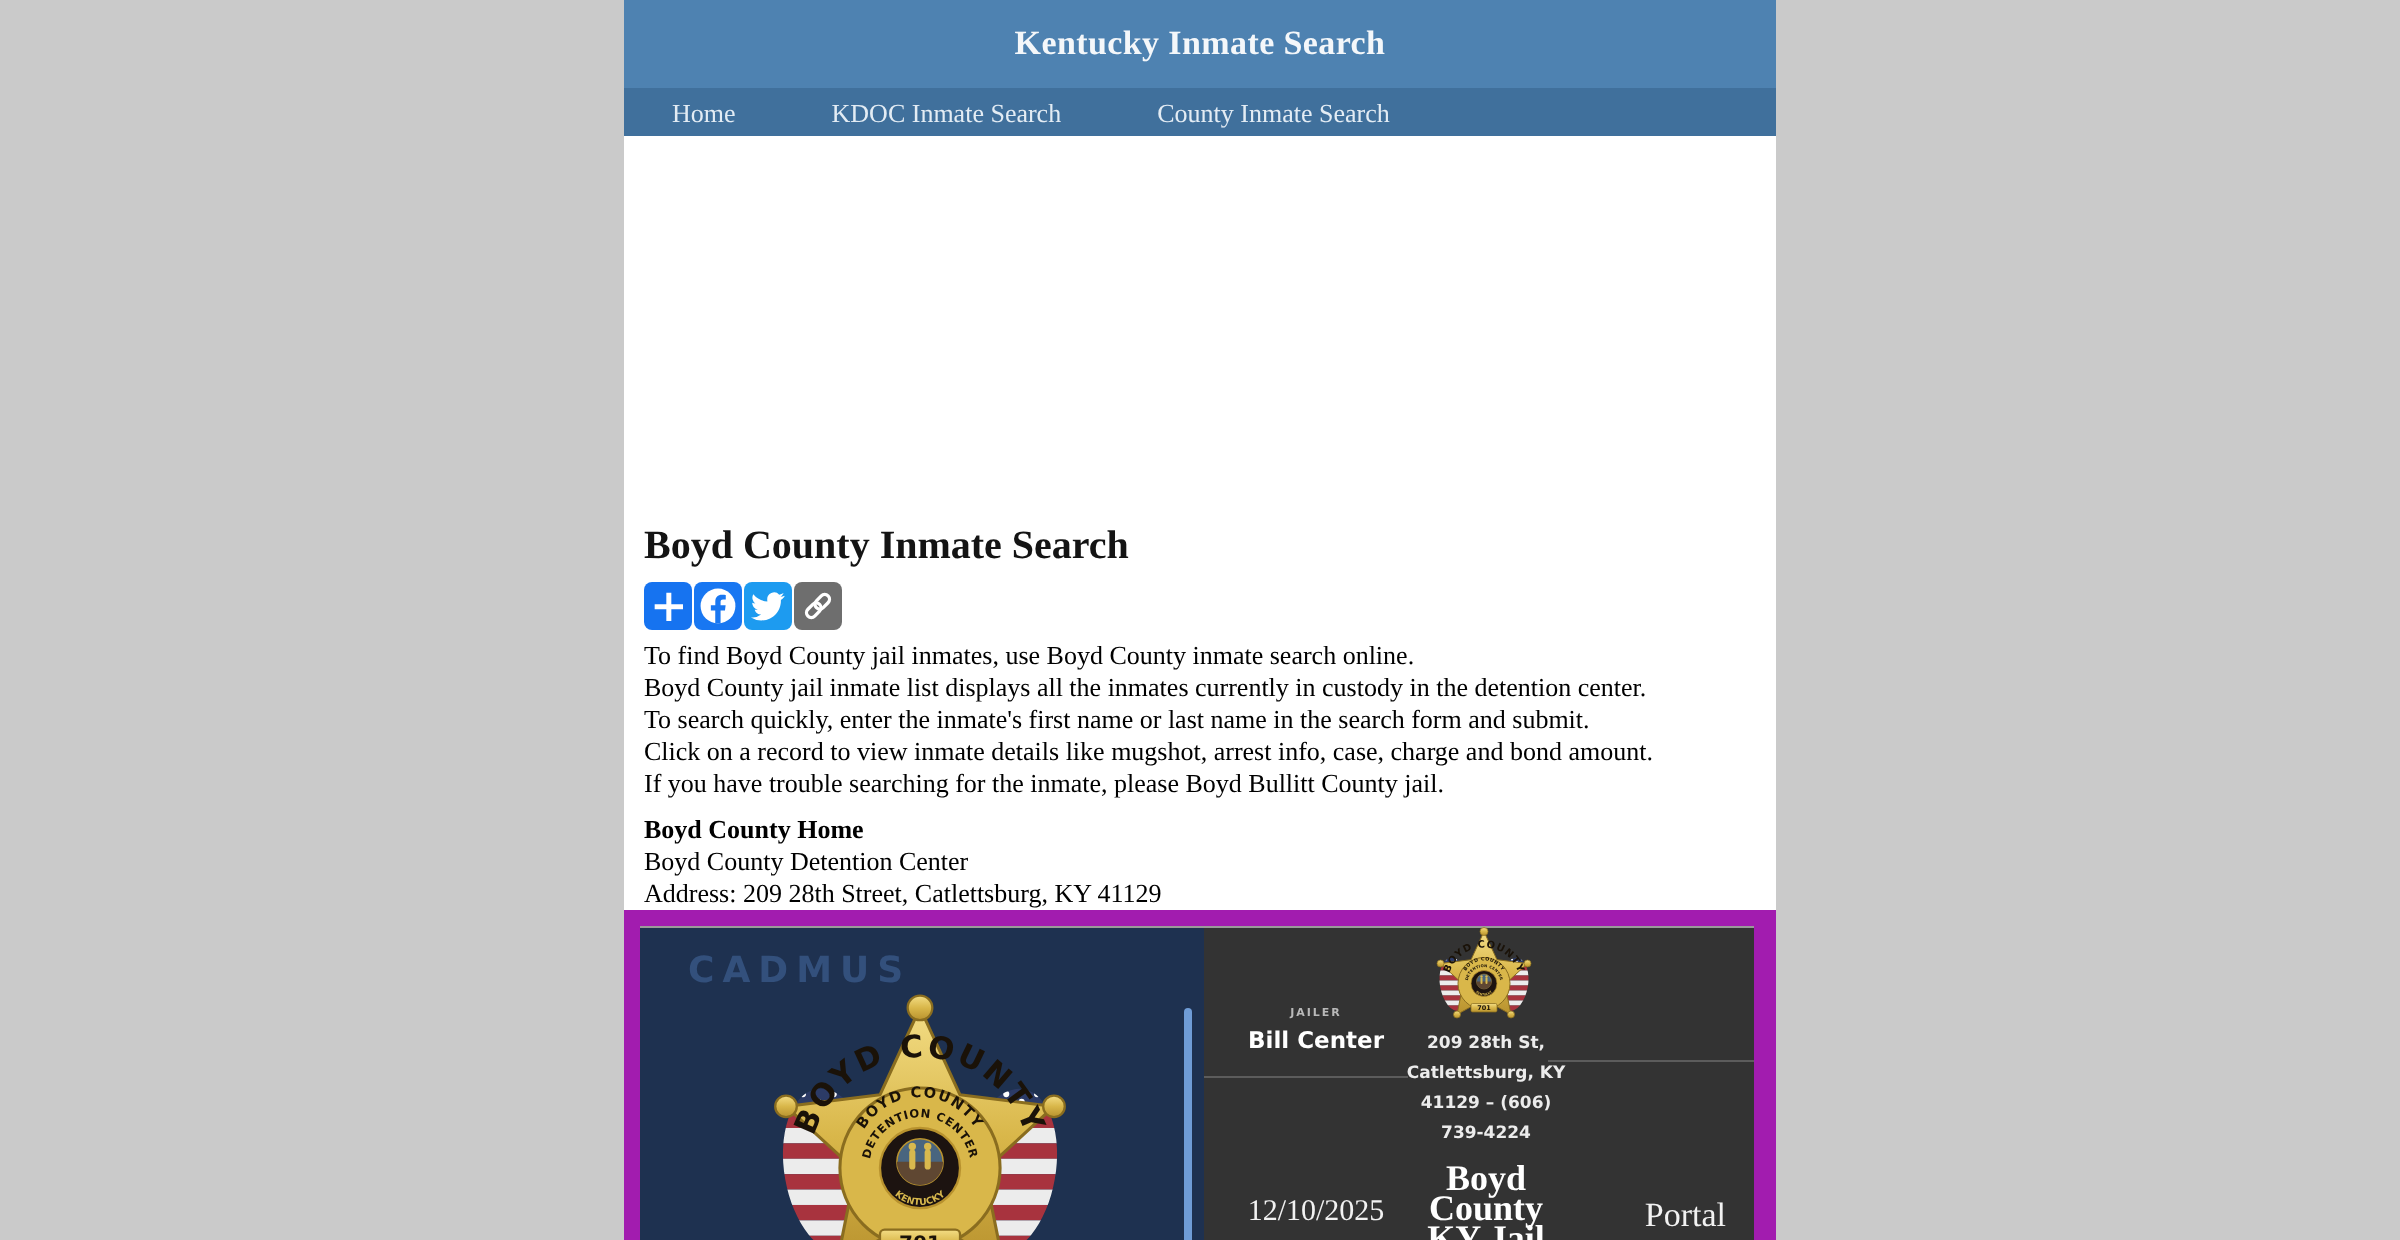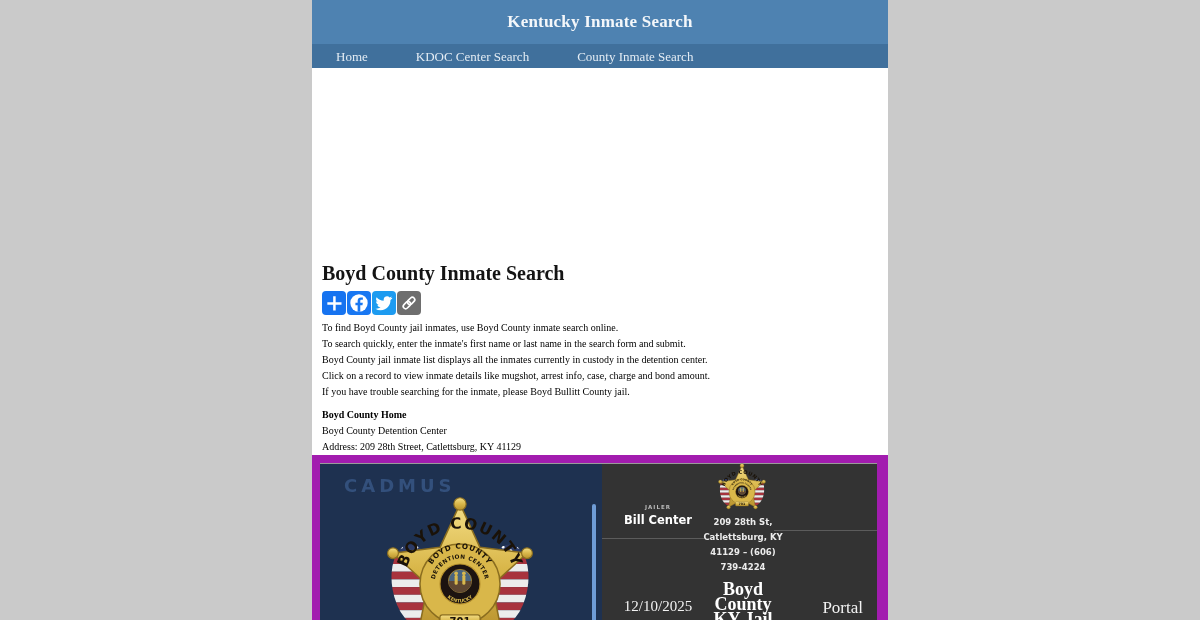--- a/index.html
+++ b/index.html
@@ -17,21 +17,21 @@
   .ad-space { height:194px; background:#ffffff; }
 
   main { padding:0 10px; }
   .page-heading { font-size:20px; font-weight:bold; color:#141414; margin:0 0 6px; }
 
   
   .share-row { display:flex; gap:1px; margin:0 0 5px; }
   .share-tile { width:24px; height:24px; border-radius:4px; display:flex; align-items:center; justify-content:center; cursor:pointer; }
   .share-tile svg { display:block; }
 
-  .intro p, .jail-info p { font-size:10px; line-height:16px; color:#000; }
+  .intro p, .jail-info p { font-size:13px; line-height:16px; color:#000; }
   .intro { margin-bottom:7px; }
   .jail-title { font-weight:bold; }
 
   
   .embed { position:absolute; left:0; top:455px; width:576px; height:165px; background:#a21caf; overflow:hidden; }
   .card { position:absolute; left:8px; top:8px; width:557px; height:210px; display:flex; border-top:1px solid #9a9a9a; }
   .card-left { position:relative; width:282px; background:#1e3150; overflow:hidden; }
   .brand { position:absolute; left:24px; top:11px; font-family:"DejaVu Sans", sans-serif; font-weight:bold; font-size:18px; letter-spacing:4px; color:#33507c; }
   .badge-big { position:absolute; left:63px; top:29px; width:154px; height:162px; }
   .accent-line { position:absolute; left:272px; top:40px; width:4px; height:150px; background:#6f9cd6; border-radius:3px; }
@@ -141,21 +141,21 @@
 
 <div class="viewport">
   <div class="content-col">
 
     <header class="site-header">
       <div class="site-title">Kentucky Inmate Search</div>
     </header>
 
     <nav class="main-nav">
       <a>Home</a>
-      <a>KDOC Center Search</a>
+      <a>KDOC Inmate Search</a>
       <a>County Inmate Search</a>
     </nav>
 
     <div class="ad-space"></div>
 
     <main>
       <h1 class="page-heading">Boyd County Inmate Search</h1>
 
       <div class="share-row">
         <div class="share-tile" style="background-color: rgb(22, 115, 240);">
@@ -179,22 +179,22 @@
             <g transform="rotate(-45 12 12)" fill="none" stroke="#ffffff" stroke-width="2.2">
               <rect x="2.5" y="8.8" width="11" height="6.4" rx="3.2"></rect>
               <rect x="10.5" y="8.8" width="11" height="6.4" rx="3.2"></rect>
             </g>
           </svg>
         </div>
       </div>
 
       <div class="intro">
         <p>To find Boyd County jail inmates, use Boyd County inmate search online.</p>
+        <p>Boyd County jail inmate list displays all the inmates currently in custody in the detention center.</p>
         <p>To search quickly, enter the inmate's first name or last name in the search form and submit.</p>
-        <p>Boyd County jail inmate list displays all the inmates currently in custody in the detention center.</p>
         <p>Click on a record to view inmate details like mugshot, arrest info, case, charge and bond amount.</p>
         <p>If you have trouble searching for the inmate, please Boyd Bullitt County jail.</p>
       </div>
 
       <div class="jail-info">
         <p class="jail-title">Boyd County Home</p>
         <p>Boyd County Detention Center</p>
         <p>Address: 209 28th Street, Catlettsburg, KY 41129</p>
         <p>Phone: (606) 739-4224</p>
       </div>

